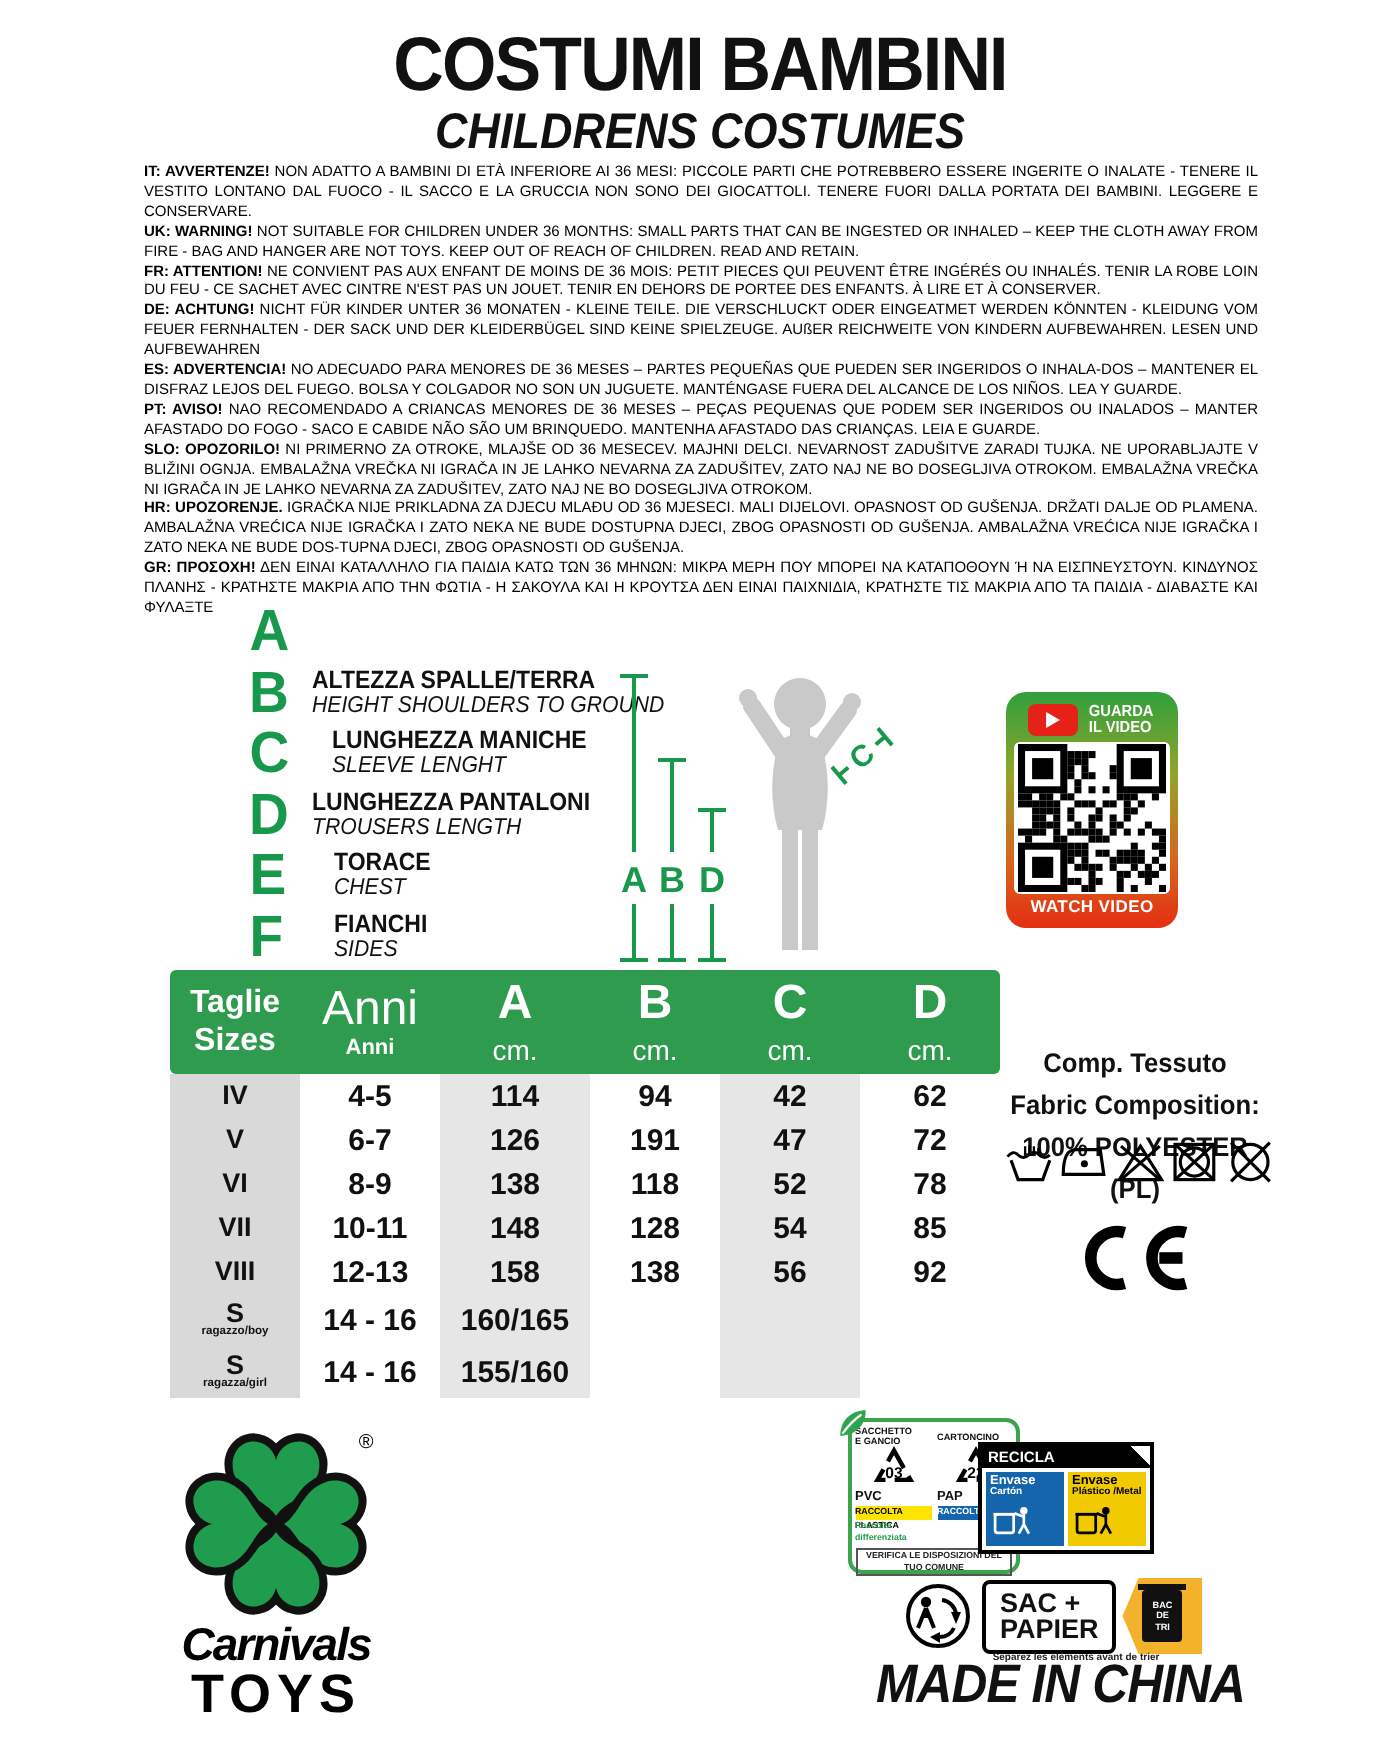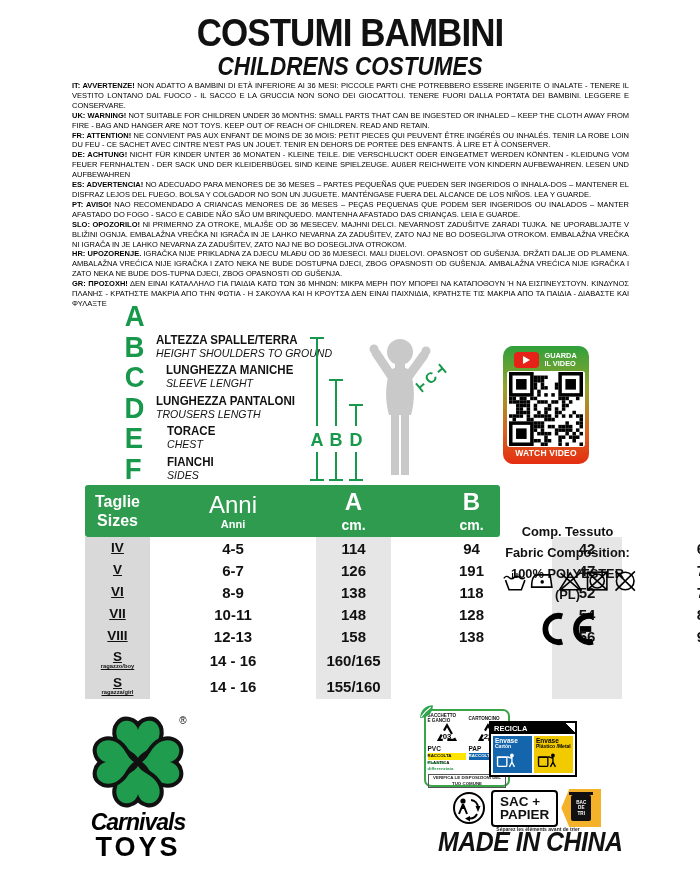--- a/index.html
+++ b/index.html
@@ -36,32 +36,32 @@
   .vb-top { height:22px; display:flex; align-items:center; justify-content:center; gap:4px; }
   .yt-btn { width:25px; height:16px; background:#e62117; border-radius:4px;
             display:flex; align-items:center; justify-content:center; flex:0 0 auto; }
   .yt-tri { width:0; height:0; border-left:7px solid #fff; border-top:4.5px solid transparent; border-bottom:4.5px solid transparent; }
   .vb-guarda { color:#fff; font-weight:800; font-size:8px; line-height:8px; transform:scaleX(.92); }
   .vb-qr { flex:1; background:#fff; border-radius:3px; display:flex; align-items:center; justify-content:center; }
   .vb-watch { height:13px; color:#fff; font-weight:800; font-size:8.5px; line-height:13px; text-align:center; letter-spacing:.2px; }
 
   
   .sizetable { position:absolute; left:85px; top:485px; width:415px; }
-  .tr, .thead { display:grid; grid-template-columns:65px 70px 75px 65px 70px 70px;gap:48px; }
+  .tr, .thead { display:grid; grid-template-columns:65px 70px 75px 65px 70px 70px; }
   .thead { background:#2e9b4e; color:#fff; height:52px; border-radius:3px; }
   .th { display:flex; flex-direction:column; align-items:center; justify-content:center; line-height:1; }
   .th0 .t1,.th0 .t2 { font-size:16px; font-weight:600; line-height:19px; }
   .th1 .t1 { font-size:24px; font-weight:400; }
   .th1 .t2 { font-size:11px; font-weight:600; margin-top:2px; }
   .thL .t1 { font-size:24px; font-weight:800; }
-  .thL .t2 { font-size:14px; font-weight:700; margin-top:4px; }
+  .thL .t2 { font-size:14px; font-weight:400; margin-top:4px; }
   .tr { height:22px; }
   .tr.tall { height:26px; }
   .td { display:flex; align-items:center; justify-content:center; font-size:15px; font-weight:600; }
-  .td.size { flex-direction:column; font-size:13.5px; font-weight:800; line-height:1;text-decoration:underline; }
+  .td.size { flex-direction:column; font-size:13.5px; font-weight:800; line-height:1; }
   .td.size .sub { font-size:5.8px; font-weight:700; margin-top:1px; }
   .col-size { background:#d9d9d9; }
   .col-a, .col-c { background:#e6e6e6; }
 
   
   .comp { position:absolute; left:500px; top:521px; width:135px; text-align:center;
           font-weight:800; font-size:13.5px; line-height:21px; transform:scaleX(.95); }
   .care { position:absolute; left:502px; top:569px; width:136px; display:flex; justify-content:center; gap:1px; }
   .care svg { width:27px; height:24px; }
   .ce { position:absolute; left:538px; top:609px; width:58px; height:40px; }

